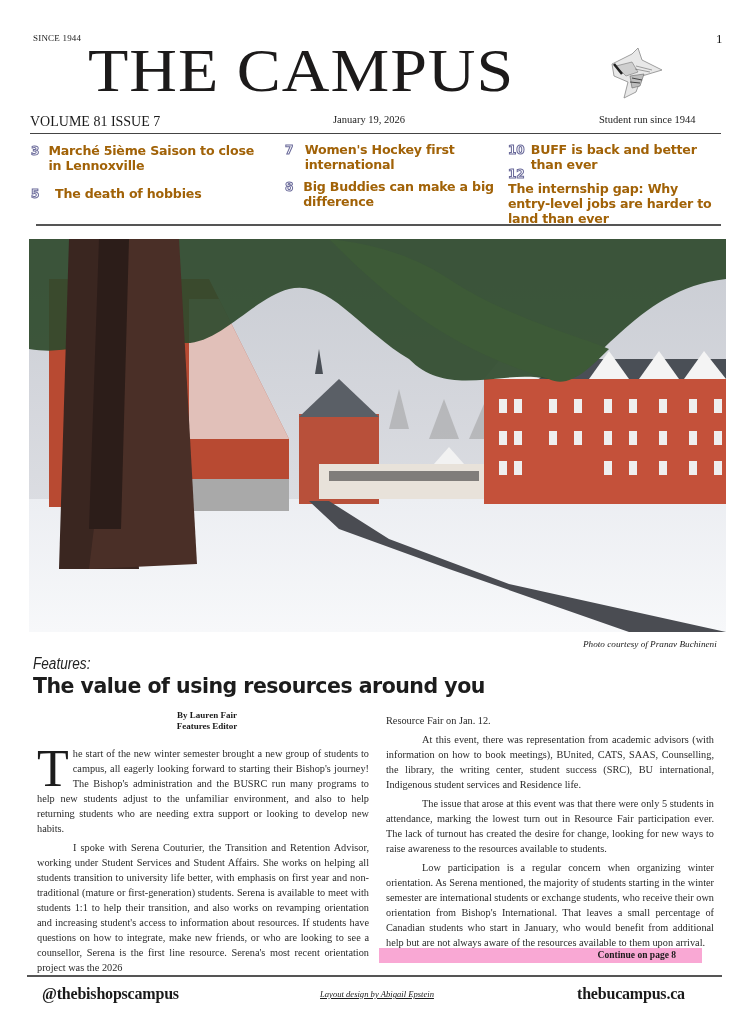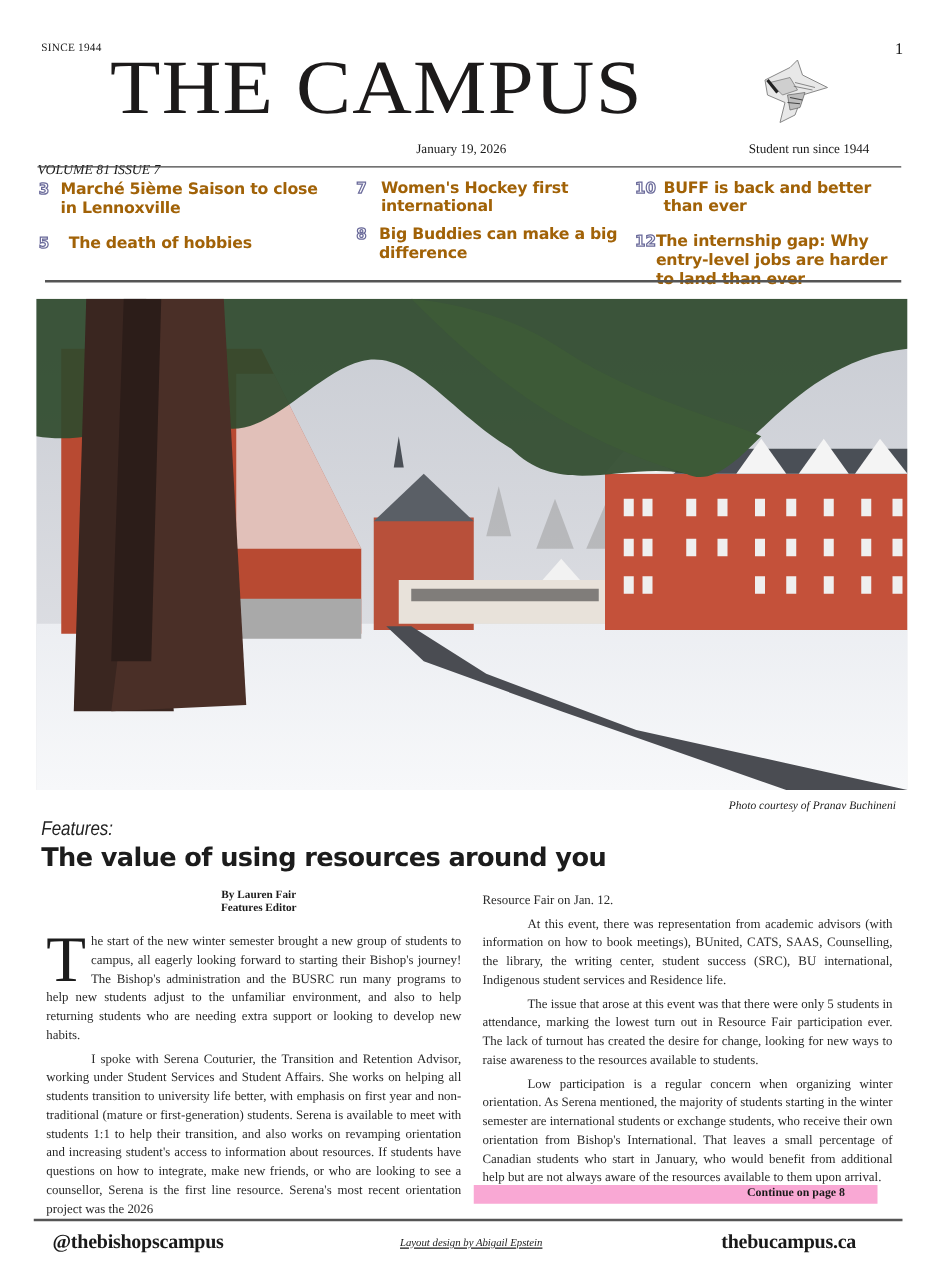--- a/index.html
+++ b/index.html
@@ -4,21 +4,21 @@
 <style>
   html, body { margin: 0; padding: 0; background: #ffffff; }
   body { width: 753px; height: 1024px; position: relative; overflow: hidden; color: #1a1a1a; font-family: "Liberation Serif", serif; }
   .abs { position: absolute; }
 
   .since { left: 33px; top: 33px; font-size: 9px; letter-spacing: 0.2px; }
   .pagenum { left: 716px; top: 31px; font-size: 13px; }
   .masthead { left: 88px; top: 40px; font-size: 66px; letter-spacing: 1px; line-height: 1; font-family: "Liberation Serif", serif; color: #1c1a1a; transform: scaleY(0.93); transform-origin: top left; }
   .mascot { left: 602px; top: 46px; width: 66px; height: 54px; }
 
-  .volume { left: 30px; top: 130px; font-size: 11px; font-style: italic; }
+  .volume { left: 30px; top: 114px; font-size: 14px; }
   .date { left: 333px; top: 114px; font-size: 10.5px; }
   .studentrun { left: 599px; top: 114px; font-size: 10.5px; }
 
   .rule-top { left: 30px; top: 133px; width: 691px; height: 1px; background: #444; }
   .rule-toc { left: 36px; top: 224px; width: 685px; height: 1.5px; background: #555; }
 
   .toc-item { display: flex; align-items: flex-start; }
   .toc-num { width: 24px; font-family: "DejaVu Sans", sans-serif; font-size: 12px; color: #fff; -webkit-text-stroke: 1px #6a6a9a; font-weight: bold; margin-top: 1px; }
   .toc-title { font-family: "DejaVu Sans", sans-serif; font-weight: bold; font-size: 12.6px; line-height: 15px; color: #a16207; letter-spacing: -0.2px; }
 
@@ -82,21 +82,21 @@
   <span class="toc-title">Women's Hockey first international</span>
 </div>
 <div class="abs toc-item" style="left:285px; top:179px; width:220px;">
   <span class="toc-num">8</span>
   <span class="toc-title">Big Buddies can make a big difference</span>
 </div>
 <div class="abs toc-item" style="left:508px; top:142px; width:215px;">
   <span class="toc-num" style="width:28px;">10</span>
   <span class="toc-title">BUFF is back and better than ever</span>
 </div>
-<div class="abs toc-item" style="left:508px; top:185px; width:215px;">
+<div class="abs toc-item" style="left:508px; top:166px; width:215px;flex-direction:column;">
   <span class="toc-num" style="width:28px;">12</span>
   <span class="toc-title">The internship gap: Why entry-level jobs are harder to land than ever</span>
 </div>
 
 <div class="abs rule-toc"></div>
 
 <svg class="abs photo" viewBox="0 0 697 393" preserveAspectRatio="none">
   <defs>
     <linearGradient id="sky" x1="0" y1="0" x2="0" y2="1">
       <stop offset="0" stop-color="#c9ccd3"></stop>

